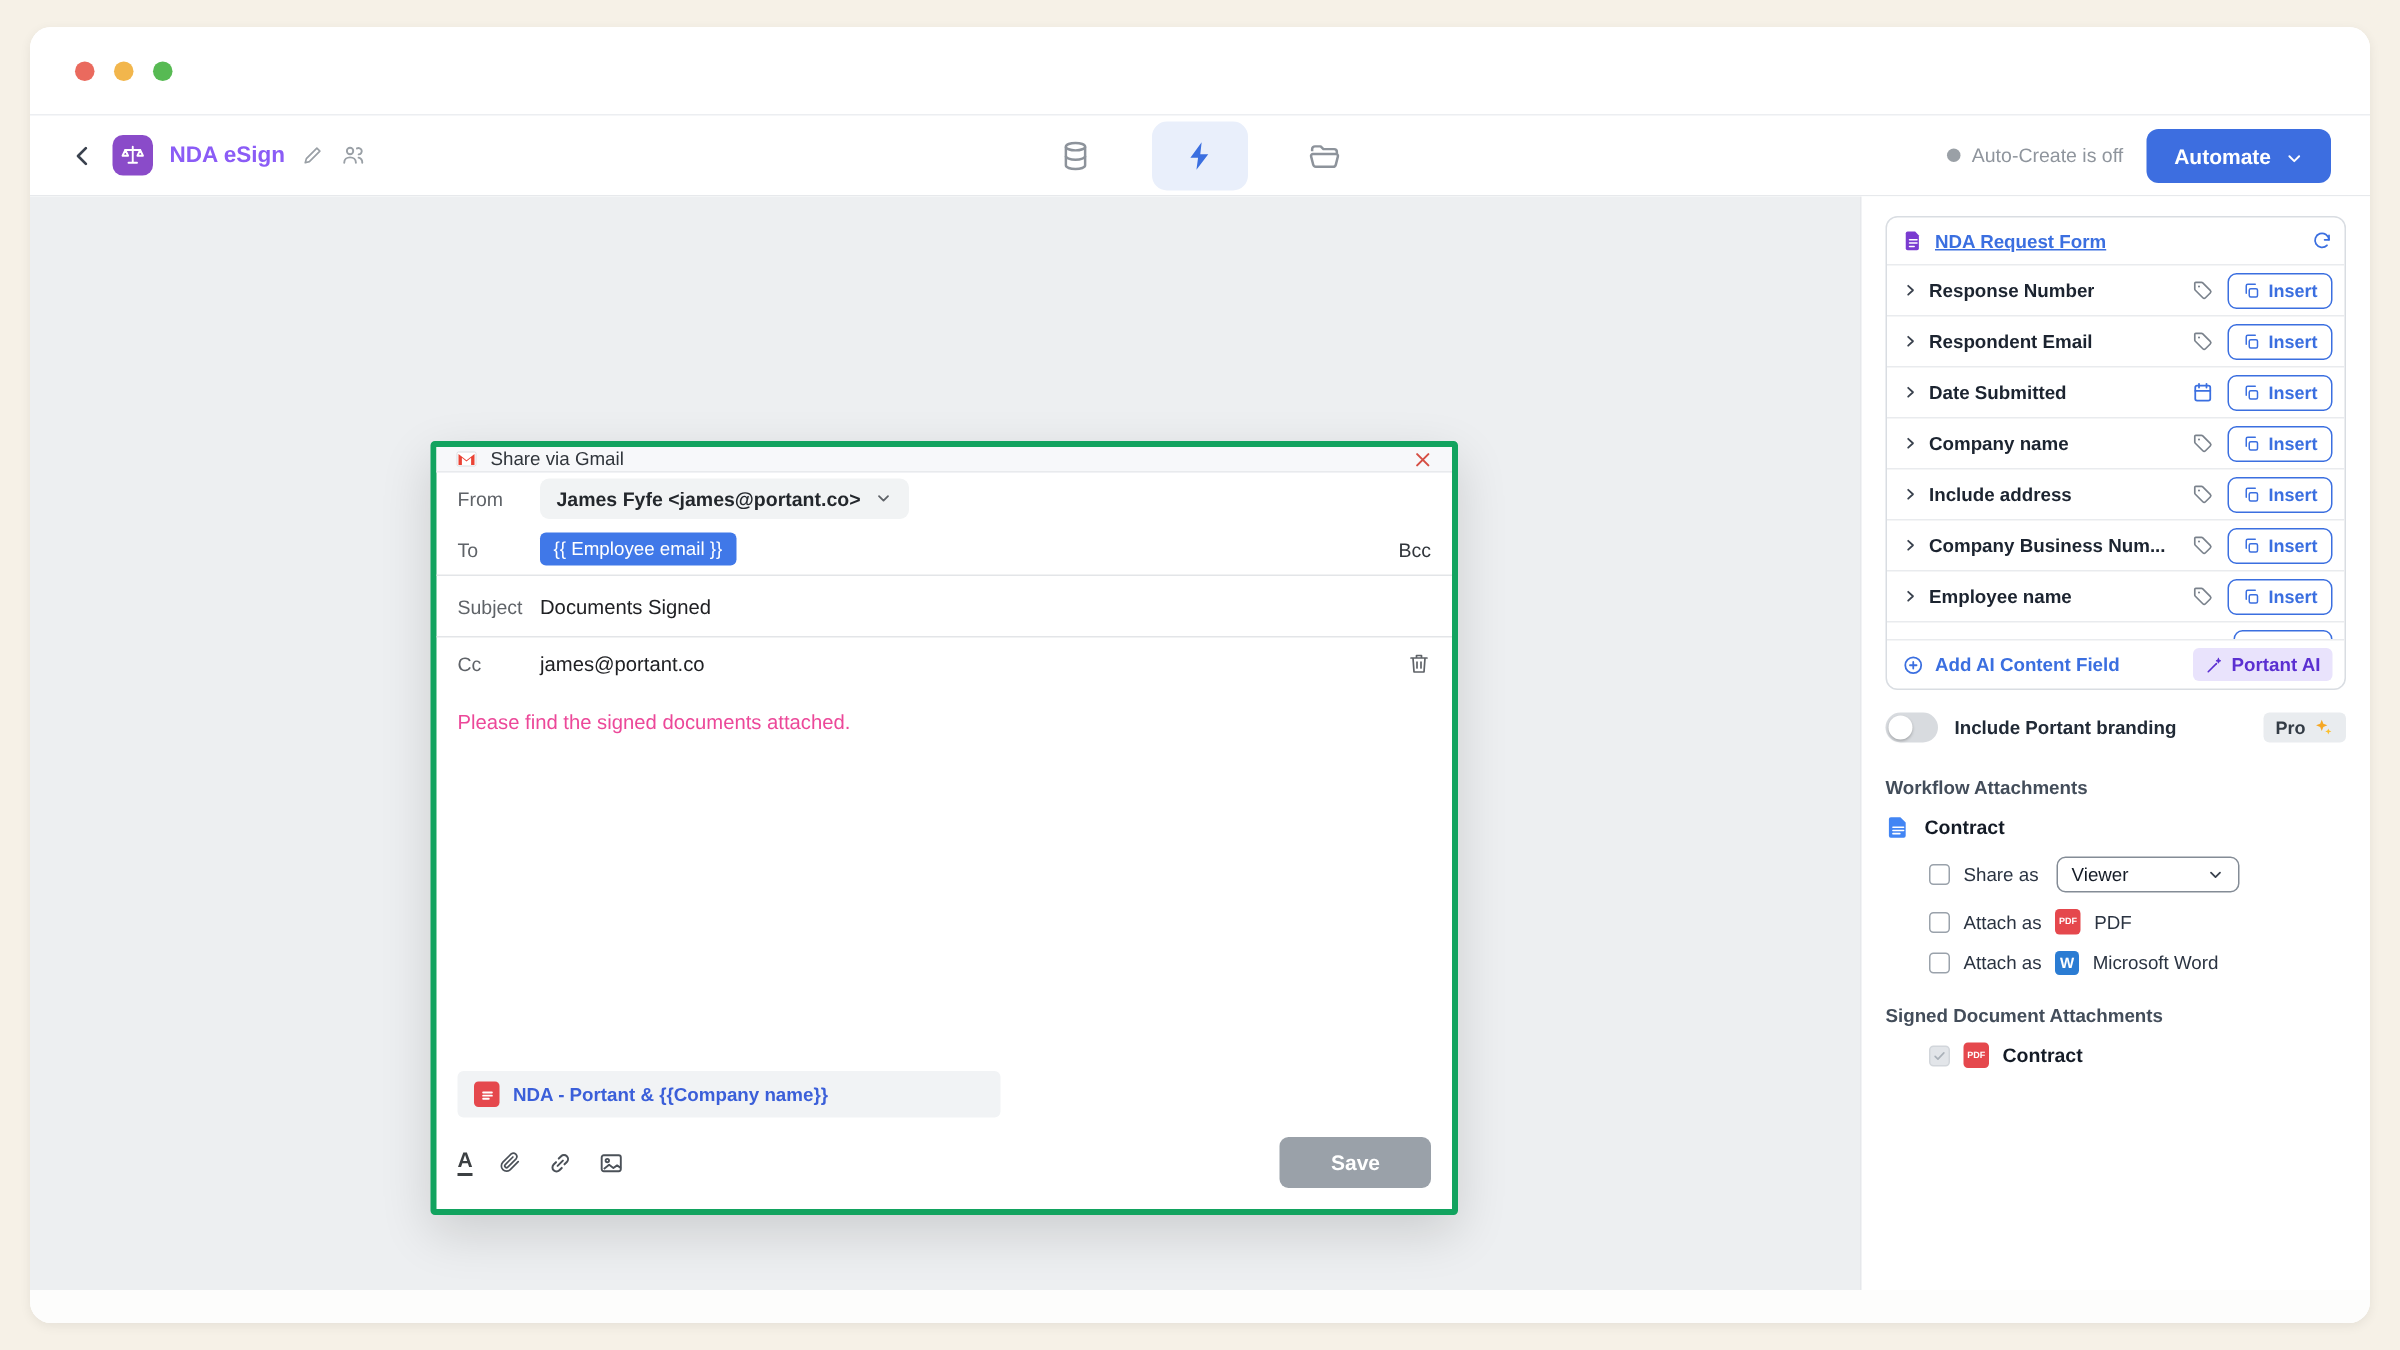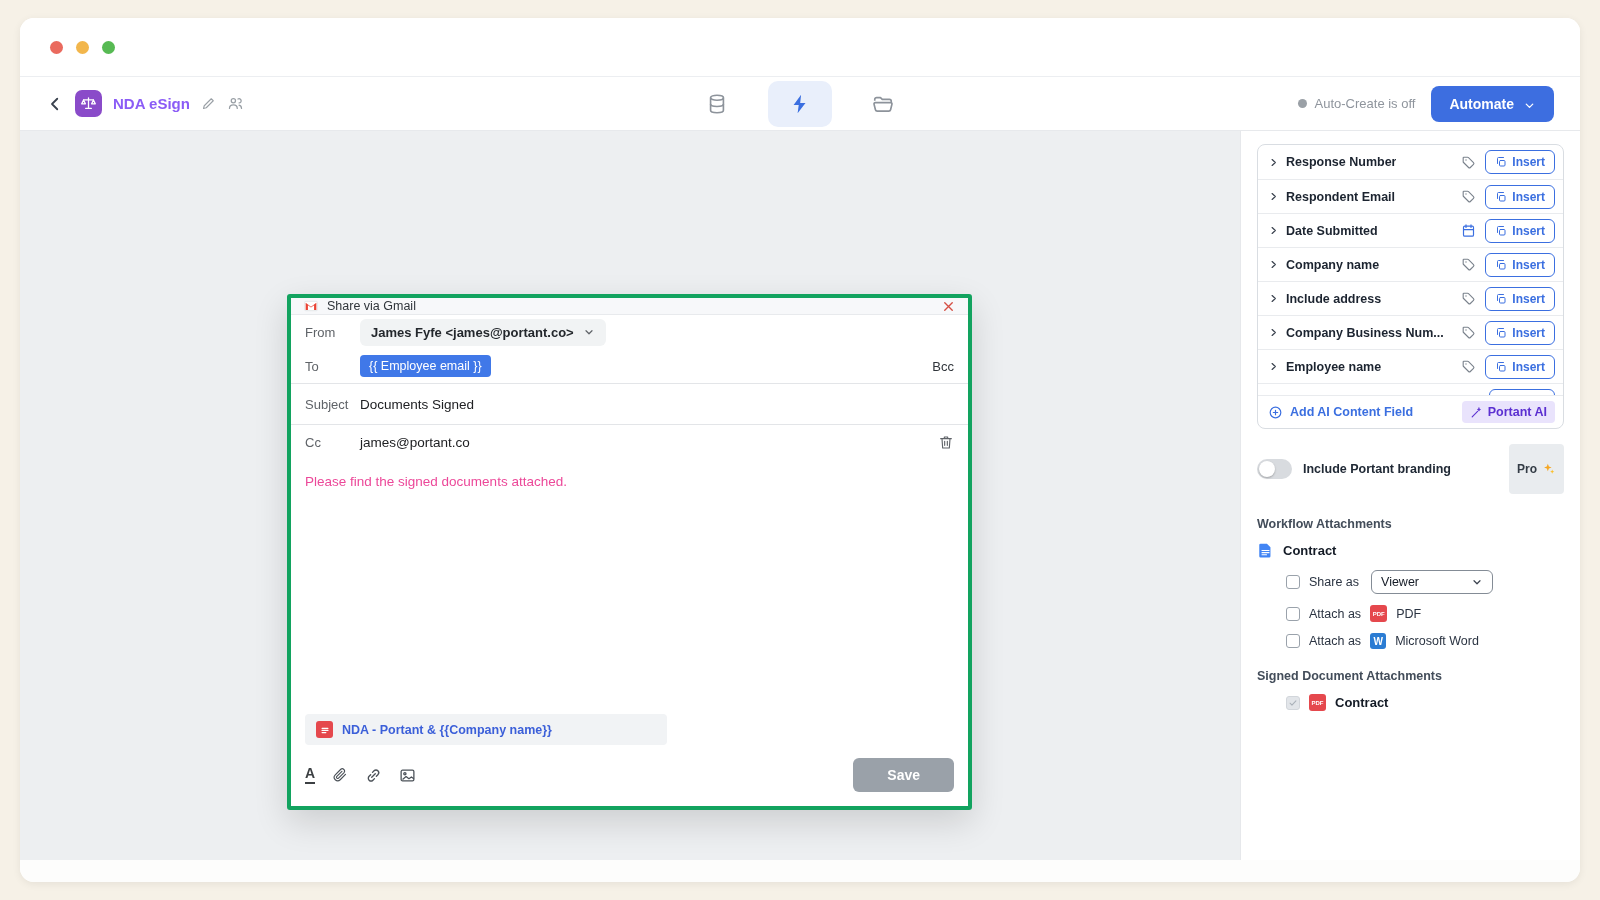--- a/index.html
+++ b/index.html
@@ -64,21 +64,21 @@
             border-top:1px solid #e9ebee; gap:7px; }
   .ai-link { color:#3b6fe0; font-weight:bold; display:flex; align-items:center; gap:7px; }
   .ai-badge { margin-left:auto; background:#e9e3fc; color:#5b2fd1; border-radius:4px;
               padding:4px 8px; display:flex; align-items:center; gap:5px; font-weight:bold; font-size:12.5px; }
 
   .toggle-row { display:flex; align-items:center; gap:11px; margin-top:15px; }
   .toggle { width:35px; height:20px; background:#d8dbdf; border-radius:10px; position:relative; }
   .toggle .knob { position:absolute; left:2px; top:2px; width:16px; height:16px; background:#fff;
                   border-radius:50%; box-shadow:0 1px 2px rgba(0,0,0,.25); }
   .tr-label { font-weight:bold; color:#212a36; }
-  .pro-badge { margin-left:auto; background:#e9ecef; border-radius:4px; padding:18px 8px;
+  .pro-badge { margin-left:auto; background:#e9ecef; border-radius:4px; padding:3px 8px;
                font-weight:bold; font-size:12px; color:#343c46; display:flex; align-items:center; gap:5px; }
 
   .sec-head { margin-top:23px; color:#434d5a; font-weight:bold; font-size:12.5px; }
   .doc-row { display:flex; align-items:center; gap:9px; margin-top:11px;
              font-weight:bold; color:#141b26; font-size:13px; }
   .sub-row { display:flex; align-items:center; gap:9px; margin:11px 0 0 29px; color:#2b3442; }
   .cb { width:14px; height:14px; border:1.5px solid #9aa2ab; border-radius:3px; background:#fff; flex:none; }
   .cb.checked-disabled { background:#e2e5e9; border-color:#d2d6db; color:#aab1b9;
                          display:flex; align-items:center; justify-content:center; }
   .select { display:flex; align-items:center; justify-content:space-between; border:1px solid #848c96;
@@ -380,20 +380,34 @@
             <svg class="ic" width="17" height="17">
               <use href="#i-image"></use>
             </svg>
           </span>
         <button class="save-btn">Save</button>
       </div>
     </div>
 
     <div class="sidebar">
       <div class="fieldbox">
+        <div class="fb-row fb-head">
+          <span style="color:#7a3bd0;display:flex">
+              <svg class="ic" width="15" height="15">
+                <use href="#i-doc-fill"></use>
+              </svg>
+            </span>
+          <a class="form-link">NDA Request Form</a>
+          <span class="f-spacer"></span>
+          <span style="color:#3b6fe0;display:flex">
+              <svg class="ic" width="14" height="14">
+                <use href="#i-sync"></use>
+              </svg>
+            </span>
+        </div>
 
         <div class="fb-row">
           <span class="fb-chev">
               <svg class="ic" width="11" height="11">
                 <use href="#i-chev-right"></use>
               </svg>
             </span>
           <span class="f-label">Response Number</span>
           <span class="f-spacer"></span>
           <span class="type-ic">

